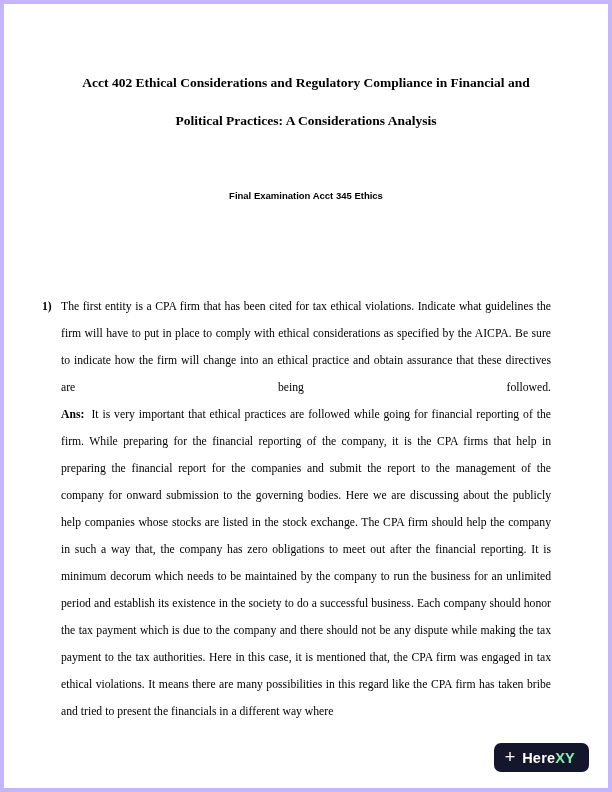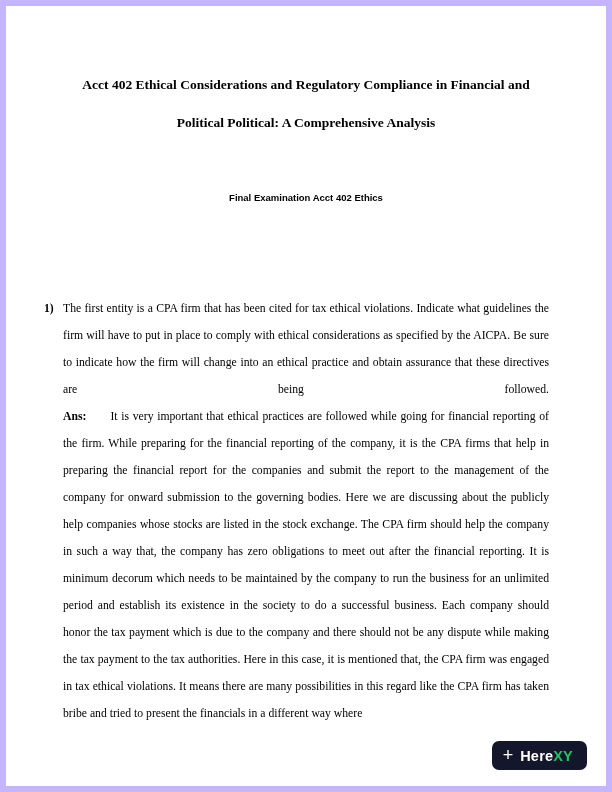--- a/index.html
+++ b/index.html
@@ -4,21 +4,21 @@
 <style>
   * { margin: 0; padding: 0; box-sizing: border-box; }
   html, body { background: #ffffff; }
   .page {
     width: 612px;
     height: 792px;
     margin: 0 auto;
     background: #ffffff;
     position: relative;
     overflow: hidden;
-    border: 6px solid #c4b5fd;
+    border: 4px solid #c4b5fd;
     font-family: "Liberation Serif", serif;
     color: #000000;
   }
   .doc-title {
     text-align: center;
     font-weight: bold;
     font-size: 13.5px;
     line-height: 38px;
     margin-top: 60px;
   }
@@ -46,21 +46,21 @@
     font-weight: normal;
     text-align: justify;
     text-align-last: justify;
   }
   .answer {
     margin-left: 19px;
     text-align: justify;
   }
   .answer-label {
     font-weight: bold;
-    margin-right: 24px;
+    margin-right: 7px;
   }
   .brand-badge {
     position: absolute;
     right: 19px;
     bottom: 16px;
     height: 29px;
     padding: 0 14px 0 11px;
     background: #14162b;
     border-radius: 7px;
     display: flex;
@@ -74,33 +74,33 @@
     font-weight: 400;
     line-height: 1;
     transform: translateY(-1px);
   }
   .brand-badge .brand {
     color: #ffffff;
     font-size: 14.5px;
     font-weight: 700;
     letter-spacing: 0.2px;
   }
-  .brand-badge .brand .xy { color: #22c55e; }
+  .brand-badge .brand .xy { color: #86efac; }
 </style>
 </head>
 <body>
 
 <div class="page">
 
   <h1 class="doc-title">
     <span>Acct 402 Ethical Considerations and Regulatory Compliance in Financial and</span>
-    <span>Political Political: A Comprehensive Analysis</span>
+    <span>Political Practices: A Considerations Analysis</span>
   </h1>
 
-  <div class="doc-subtitle">Final Examination Acct 402 Ethics</div>
+  <div class="doc-subtitle">Final Examination Acct 345 Ethics</div>
 
   <div class="qa">
     <div class="q-row">
       <span class="q-marker">1)</span>
       <p class="q-text">The first entity is a CPA firm that has been cited for tax ethical violations. Indicate what guidelines the firm will have to put in place to comply with ethical considerations as specified by the AICPA. Be sure to indicate how the firm will change into an ethical practice and obtain assurance that these directives are being followed.</p>
     </div>
     <p class="answer">
       <span class="answer-label">Ans:</span><span>It is very important that ethical practices are followed while going for financial reporting of the firm. While preparing for the financial reporting of the company, it is the CPA firms that help in preparing the financial report for the companies and submit the report to the management of the company for onward submission to the governing bodies. Here we are discussing about the publicly help companies whose stocks are listed in the stock exchange. The CPA firm should help the company in such a way that, the company has zero obligations to meet out after the financial reporting. It is minimum decorum which needs to be maintained by the company to run the business for an unlimited period and establish its existence in the society to do a successful business. Each company should honor the tax payment which is due to the company and there should not be any dispute while making the tax payment to the tax authorities. Here in this case, it is mentioned that, the CPA firm was engaged in tax ethical violations. It means there are many possibilities in this regard like the CPA firm has taken bribe and tried to present the financials in a different way where</span>
     </p>
   </div>

